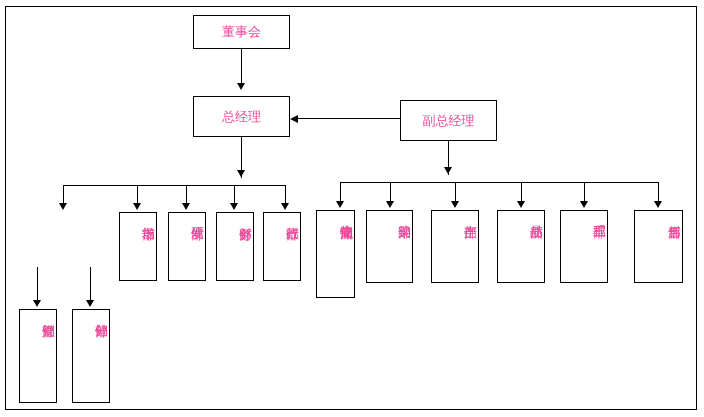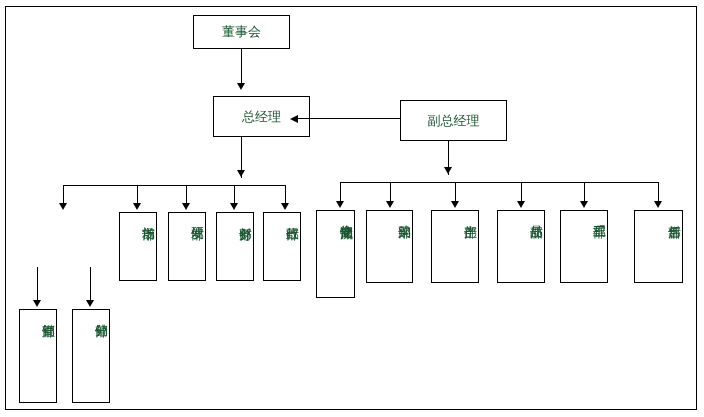--- a/index.html
+++ b/index.html
@@ -25,21 +25,21 @@
     width: 692px;
     height: 404px;
     border: 1px solid #000000;
     box-sizing: border-box;
   }
   .node {
     position: absolute;
     border: 1px solid #000000;
     box-sizing: border-box;
     background: #ffffff;
-    color: #14532d;
+    color: #ec4899;
     display: flex;
     justify-content: center;
     font-size: 13px;
     line-height: 1.05;
     letter-spacing: 0px;
   }
   
   .node.h {
     align-items: center;
   }
@@ -104,25 +104,25 @@
 
   <div id="frame"></div>
 
   <div class="node h" style="left:193px; top:15px; width:97px; height:34px;">
     <span>董事会</span>
   </div>
 
   <div class="vline" style="left:241px; top:49px; height:34px;"></div>
   <div class="arrow-down" style="left:237px; top:83px;"></div>
 
-  <div class="node h" style="left:193px; top:96px; width:97px; height:41px;margin-left:20px;">
+  <div class="node h" style="left:193px; top:96px; width:97px; height:41px;">
     <span>总经理</span>
   </div>
 
-  <div class="node h" style="left:400px; top:100px; width:107px; height:41px;">
+  <div class="node h" style="left:400px; top:100px; width:97px; height:41px;">
     <span>副总经理</span>
   </div>
 
   <div class="hline" style="left:298px; top:118px; width:102px;"></div>
   <div class="arrow-left" style="left:290px; top:115px;"></div>
 
   <div class="vline" style="left:241px; top:137px; height:41px;"></div>
   <div class="arrow-down" style="left:237px; top:170px;"></div>
   <div class="hline" style="left:63px; top:185px; width:223px;"></div>
 

